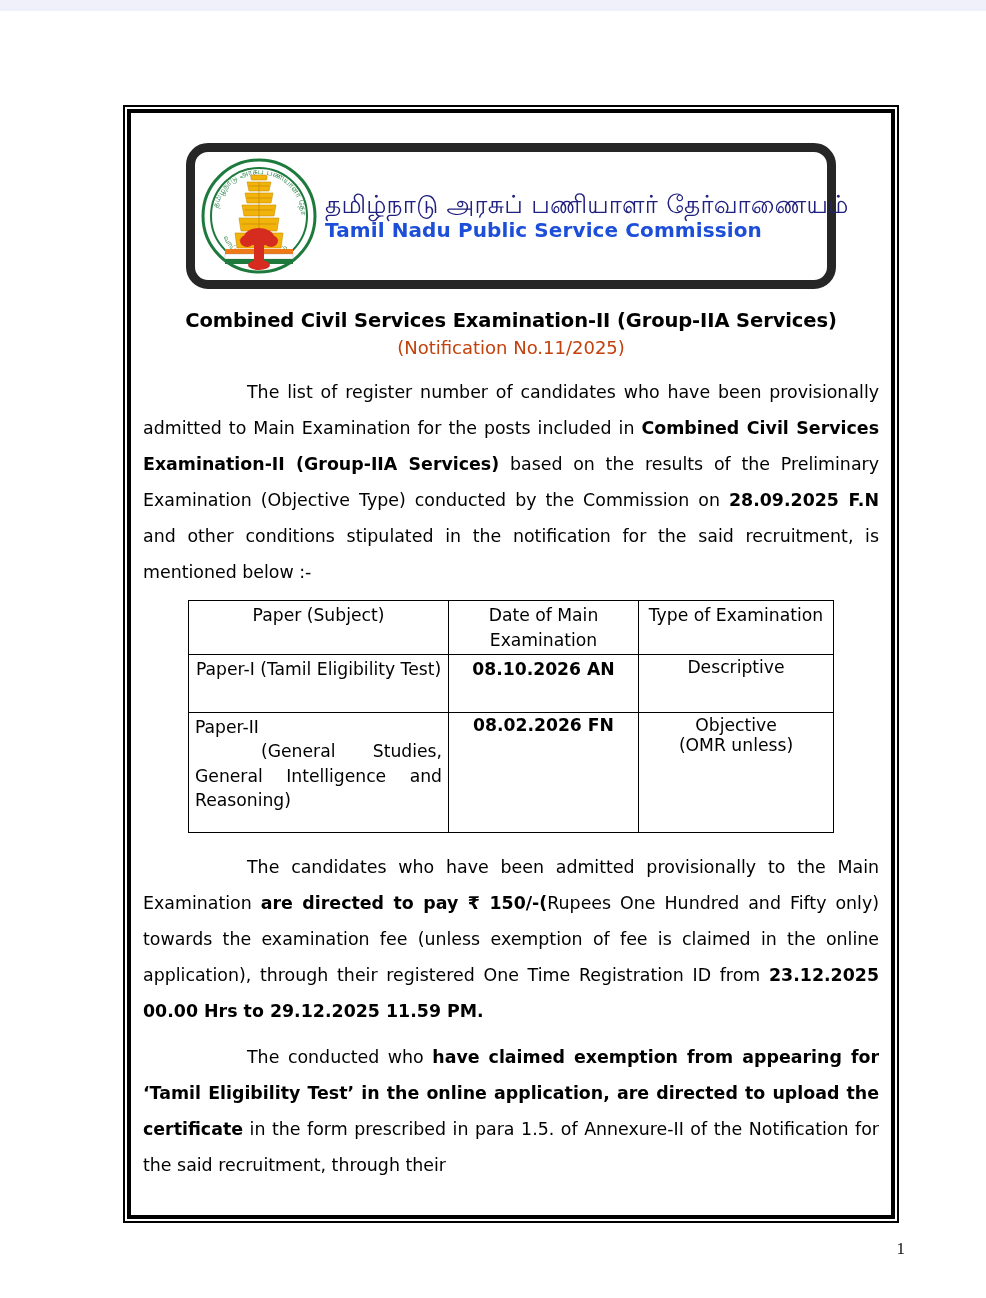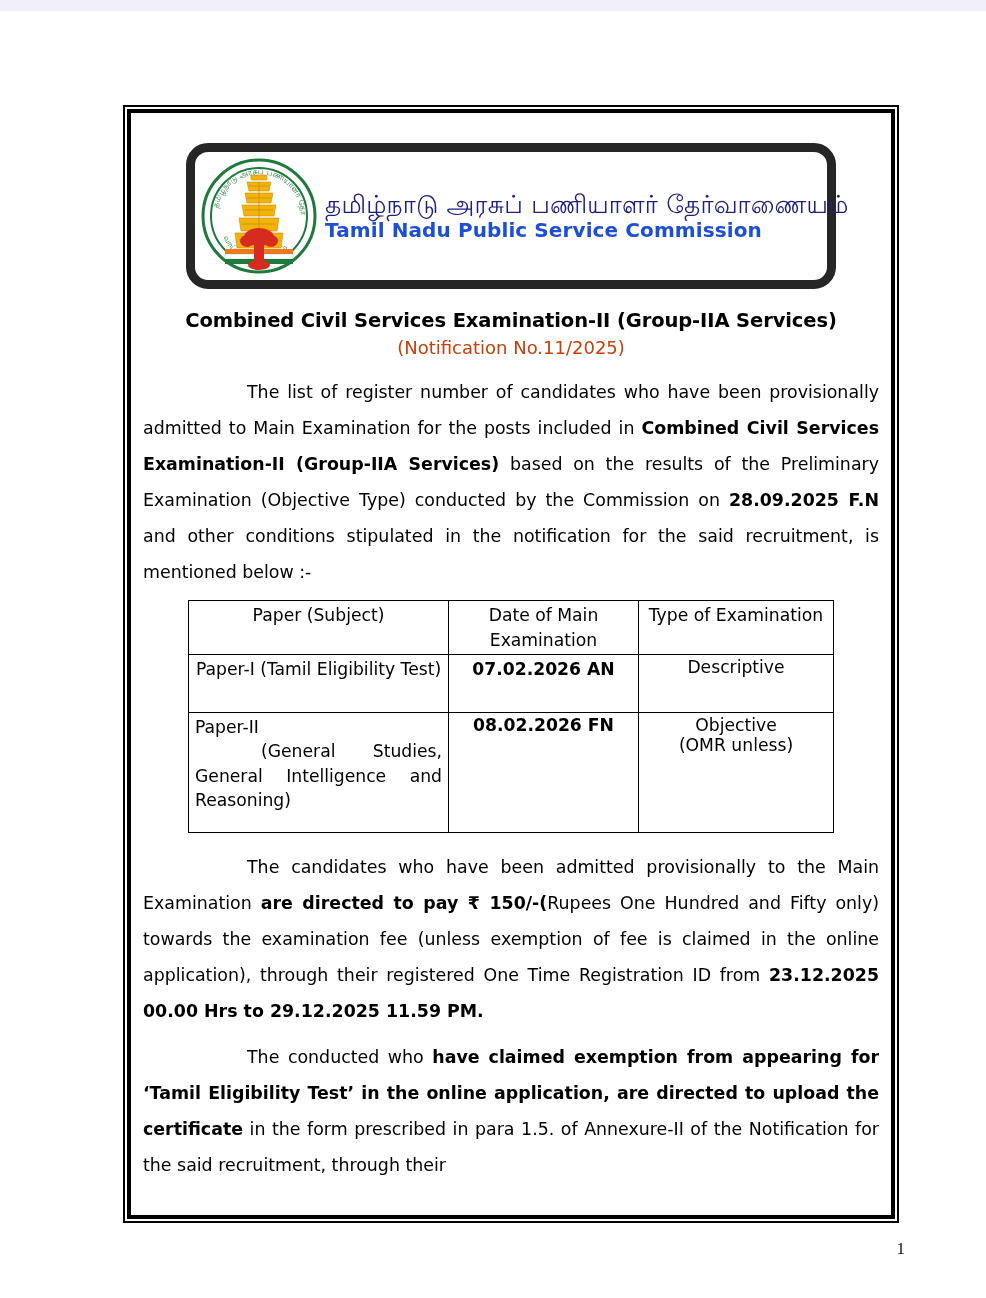--- a/index.html
+++ b/index.html
@@ -237,21 +237,21 @@
 
     <table class="exam-table">
       <tbody>
         <tr>
           <td class="c1 th">Paper (Subject)</td>
           <td class="c2 th">Date of Main Examination</td>
           <td class="c3 th">Type of Examination</td>
         </tr>
         <tr class="row1">
           <td class="c1 cell-left">Paper-I (Tamil Eligibility Test)</td>
-          <td class="c2 cell-left b">07.02.2026 AN</td>
+          <td class="c2 cell-left b">08.10.2026 AN</td>
           <td class="c3 cell-center">Descriptive</td>
         </tr>
         <tr class="row2">
           <td class="c1 cell-just">
             <span>Paper-II</span><br>
             <span class="sub-indent"></span><span>(General Studies, General Intelligence and Reasoning)</span>
           </td>
           <td class="c2 cell-center cell-mid b">08.02.2026 FN</td>
           <td class="c3 cell-center cell-mid">
             <span>Objective</span><br>

